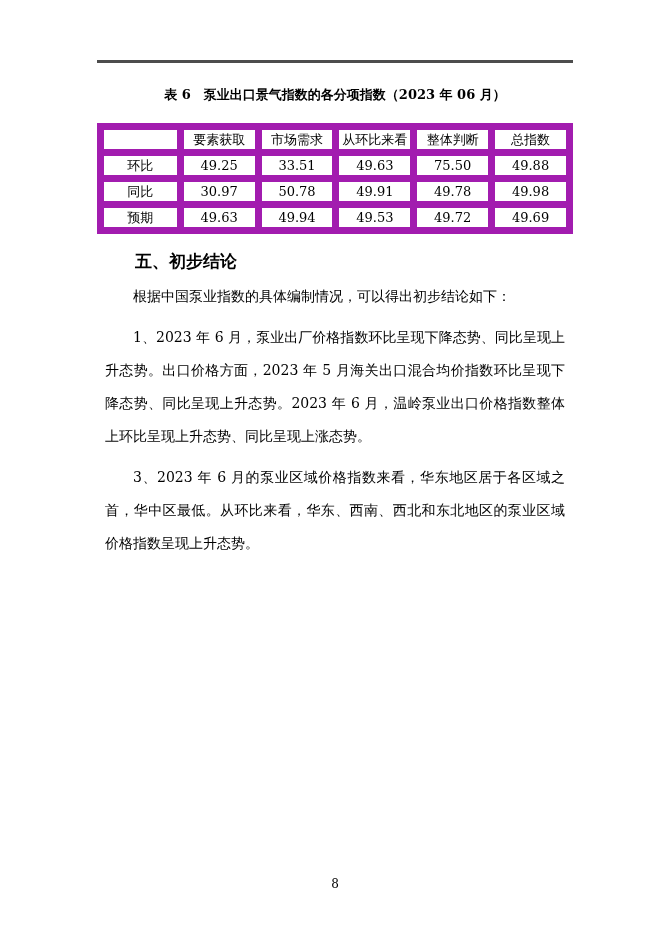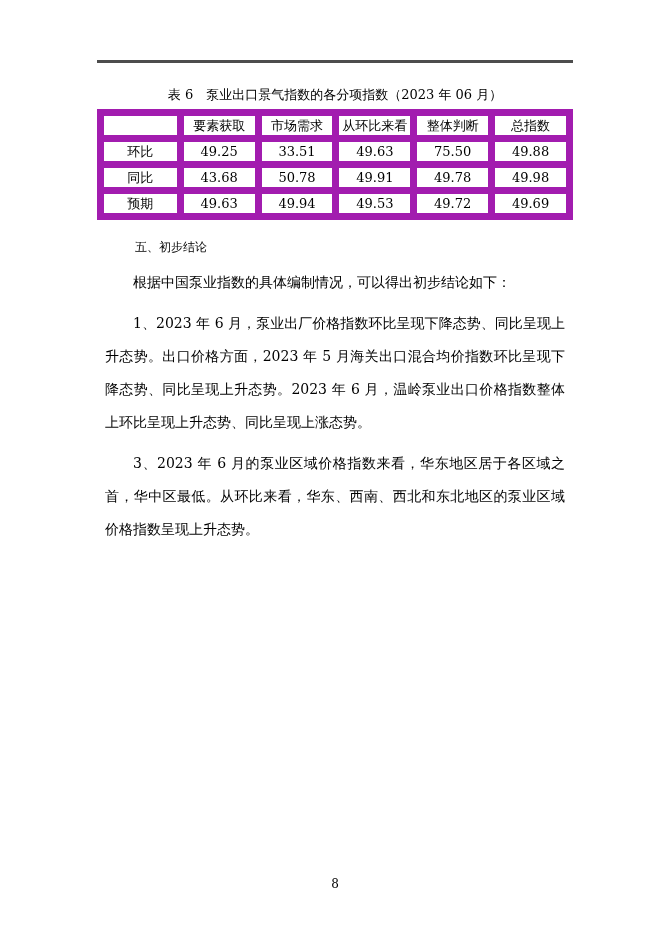--- a/index.html
+++ b/index.html
@@ -21,23 +21,23 @@
     left: 97px;
     right: 97px;
     top: 0;
   }
   .header-rule {
     margin-top: 60px;
     height: 3px;
     background: #4d4d4d;
   }
   .table-caption {
-    margin: 23px 0 6px 0;
+    margin: 23px 0 20px 0;
     text-align: center;
-    font-weight: normal;
+    font-weight: bold;
     font-size: 13px;
     line-height: 17px;
   }
   table.data-table {
     width: 100%;
     border-collapse: collapse;
     table-layout: fixed;
     font-size: 13px;
   }
   table.data-table th,
@@ -46,22 +46,22 @@
     height: 19px;
     padding: 0 2px;
     text-align: center;
     font-weight: normal;
     vertical-align: middle;
   }
   table.data-table col.label-col { width: 17%; }
   .section-heading {
     margin: 16px 0 0 0;
     padding-left: 38px;
-    font-size: 12px;
-    font-weight: normal;
+    font-size: 17px;
+    font-weight: bold;
     line-height: 22px;
   }
   .paragraphs {
     margin-top: 7px;
   }
   .paragraphs p {
     margin: 8px;
     font-size: 14px;
     line-height: 33px;
     text-align: justify;
@@ -108,21 +108,21 @@
           <tr>
             <td>环比</td>
             <td>49.25</td>
             <td>33.51</td>
             <td>49.63</td>
             <td>75.50</td>
             <td>49.88</td>
           </tr>
           <tr>
             <td>同比</td>
-            <td>43.68</td>
+            <td>30.97</td>
             <td>50.78</td>
             <td>49.91</td>
             <td>49.78</td>
             <td>49.98</td>
           </tr>
           <tr>
             <td>预期</td>
             <td>49.63</td>
             <td>49.94</td>
             <td>49.53</td>

